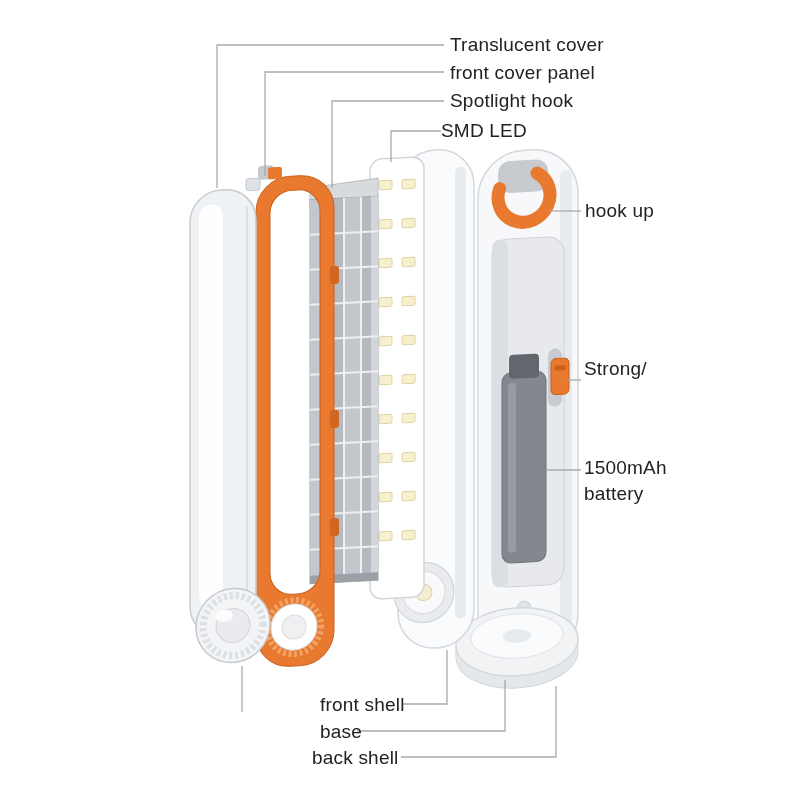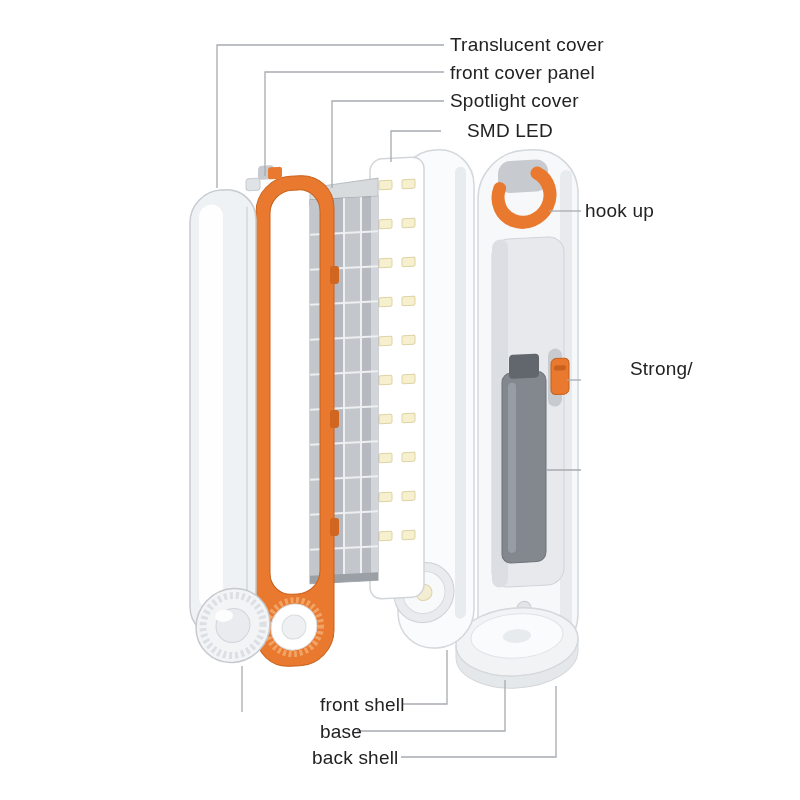--- a/index.html
+++ b/index.html
@@ -7,21 +7,21 @@
   .stage { position:relative; width:800px; height:800px; background:#ffffff; overflow:hidden; }
   .stage svg { position:absolute; left:0; top:0; }
   .label {
     position:absolute;
     font-size:19px;
     color:#222222;
     letter-spacing:0.2px;
     white-space:nowrap;
     line-height:24px;
   }
-  .label.two-line div { line-height:26px;margin-left:46px; }
+  .label.two-line div { line-height:26px; }
 </style>
 </head>
 <body>
 
 <div class="stage">
 
   <svg width="800" height="800" viewBox="0 0 800 800" xmlns="http://www.w3.org/2000/svg">
     <defs>
       <g id="ledpair">
         <rect width="13" height="9" rx="1.5" fill="#f7f0cf" stroke="#ddd3a4" stroke-width="1"></rect>
@@ -143,26 +143,30 @@
       <path d="M581 470 H546"></path>
       <path d="M242 712 V666"></path>
       <path d="M403 704 H447 V650"></path>
       <path d="M357 731 H505 V680"></path>
       <path d="M401 757 H556 V686"></path>
     </g>
   </svg>
 
   <div class="label" style="left:450px; top:33px">Translucent cover</div>
   <div class="label" style="left:450px; top:61px">front cover panel</div>
-  <div class="label" style="left:450px; top:89px">Spotlight cover</div>
-  <div class="label" style="left:467px; top:119px">SMD LED</div>
+  <div class="label" style="left:450px; top:89px">Spotlight hook</div>
+  <div class="label" style="left:441px; top:119px">SMD LED</div>
   <div class="label" style="left:585px; top:199px">hook up</div>
 
   <div class="label two-line" style="left:584px; top:356px">
     <div>Strong/</div>
   </div>
 
+  <div class="label two-line" style="left:584px; top:455px">
+    <div>1500mAh</div>
+    <div>battery</div>
+  </div>
 
   <div class="label" style="left:320px; top:693px">front shell</div>
   <div class="label" style="left:320px; top:720px">base</div>
   <div class="label" style="left:312px; top:746px">back shell</div>
 
 </div>
 
 </body></html>

